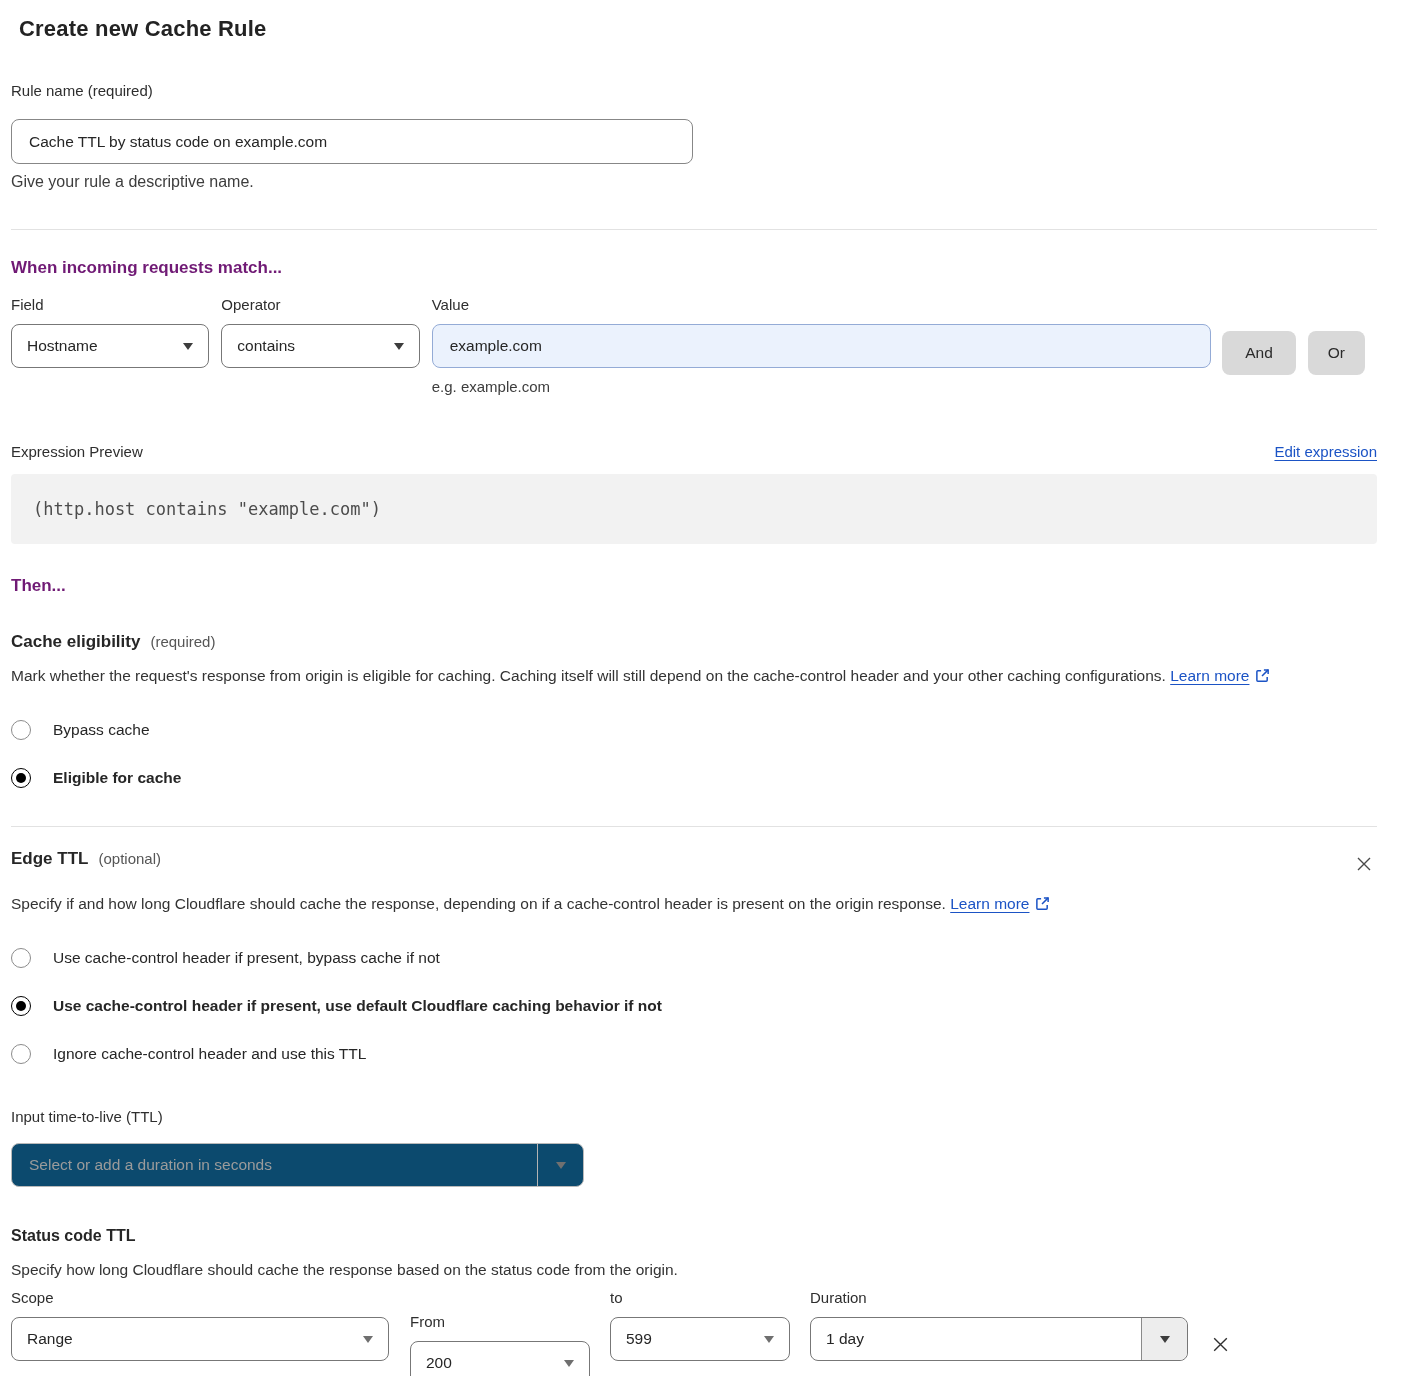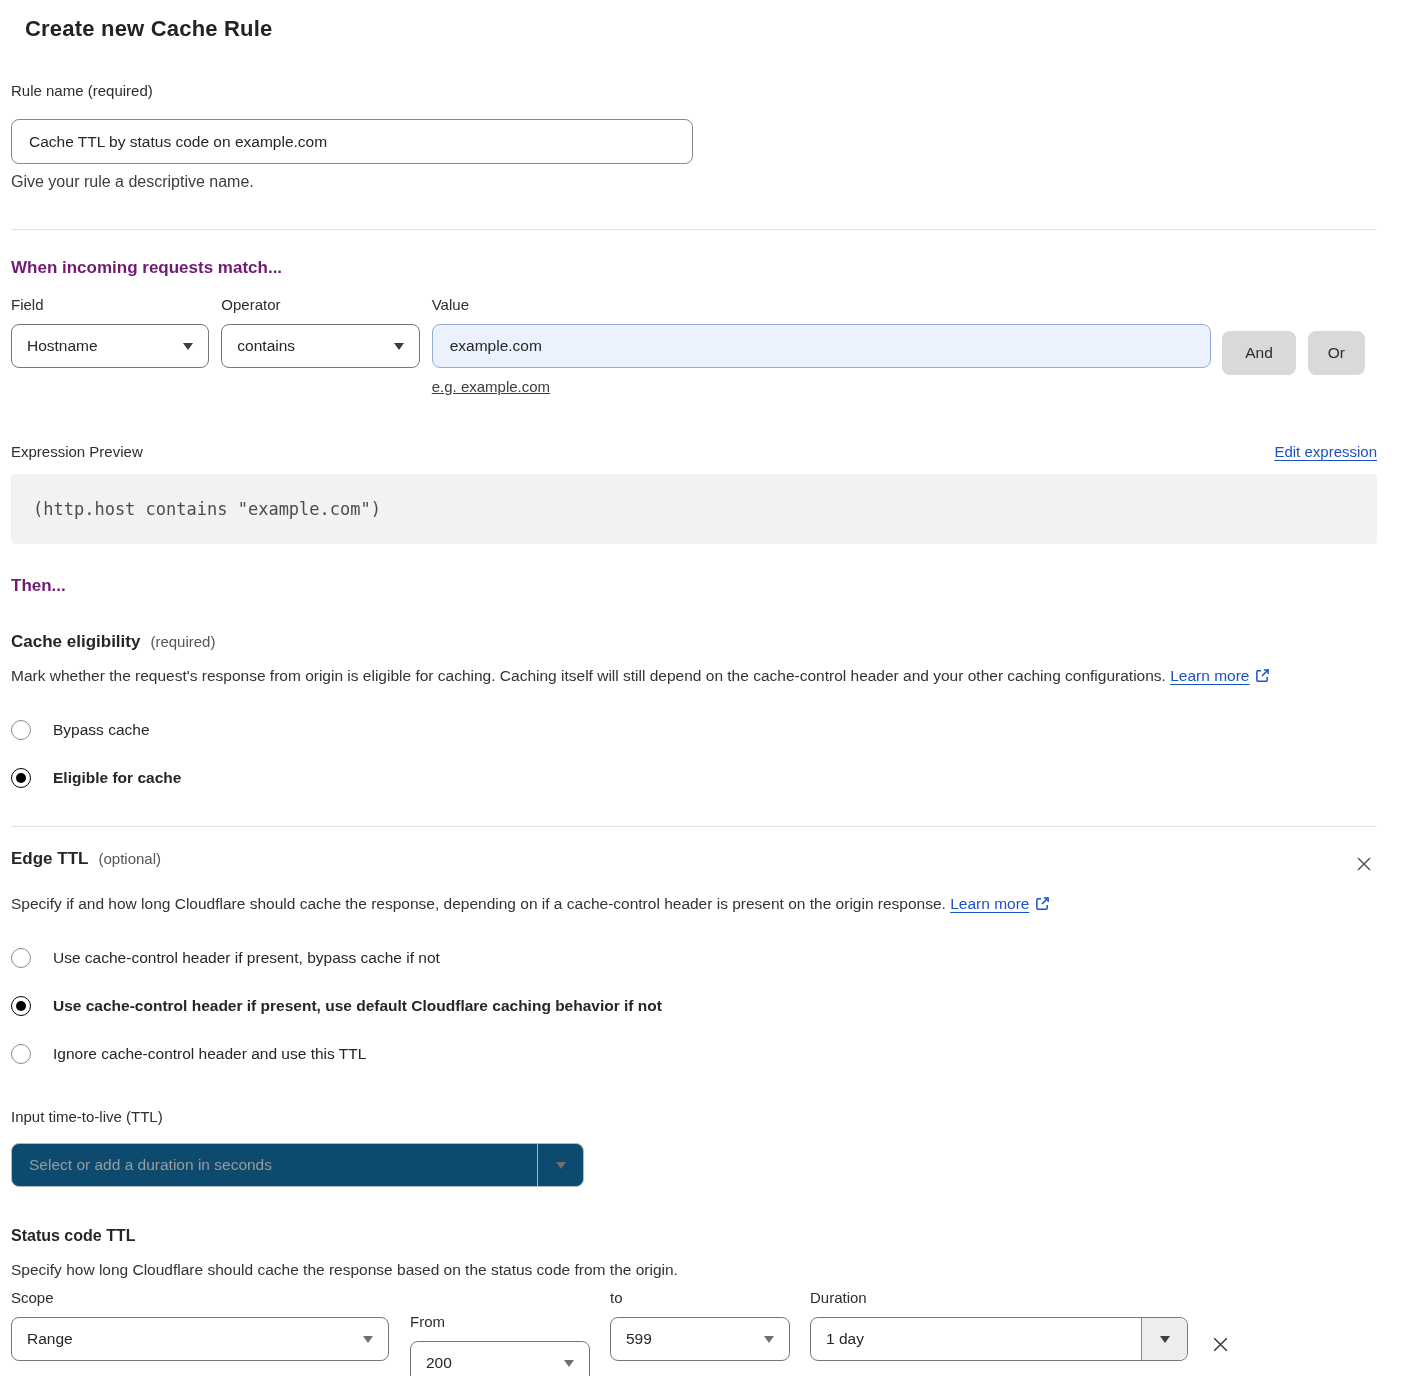--- a/index.html
+++ b/index.html
@@ -5,21 +5,21 @@
   * { box-sizing: border-box; }
   html,body { margin:0; padding:0; background:#ffffff; }
   body {
     width:1412px; height:1376px;
     font-family:"Liberation Sans", sans-serif;
     color:#2f2f2f;
     overflow:hidden;
   }
   .page { padding:14px 35px 20px 11px; }
 
-  h1.page-title { font-size:22px; font-weight:700; color:#232323; margin:2px 0 0 14px; letter-spacing:.2px; }
+  h1.page-title { font-size:22px; font-weight:700; color:#232323; margin:2px 0 0 8px; letter-spacing:.2px; }
 
   .field-label { font-size:15px; color:#2e2e2e; display:block; }
   .rule-name-label { margin-top:40px; }
   .text-input {
     margin-top:20px; width:682px; height:45px;
     border:1px solid #878787; border-radius:8px;
     padding:0 17px; font-size:15.5px; font-family:inherit; color:#262626;
     outline:none; background:#fff;
   }
   .helper { font-size:16px; color:#3d3d3d; margin-top:9px; }
@@ -41,21 +41,21 @@
     padding:0 15px; font-size:15.5px; color:#262626; cursor:pointer;gap:24px;
   }
   .caret { width:0; height:0; border-left:5.5px solid transparent; border-right:5.5px solid transparent; border-top:7px solid #3d3d3d; }
   .caret.gray { border-top-color:#6f6f6f; }
 
   .value-input {
     height:44px; width:100%; background:#ebf2fd;
     border:1px solid #94aBD6; border-radius:8px;
     padding:0 17px; font-size:15.5px; font-family:inherit; color:#262626; outline:none;
   }
-  .value-helper { margin-top:10px; font-size:15px; color:#3d3d3d;text-decoration:underline; }
+  .value-helper { margin-top:10px; font-size:15px; color:#3d3d3d; }
 
   .andor-wrap { display:flex; margin-top:35px; }
   .btn-gray {
     height:44px; border:none; border-radius:8px; background:#d9d9d9;
     font-family:inherit; font-size:15.5px; color:#2b2b2b; cursor:pointer;
     padding:0 23px; margin-right:12px;
   }
   .btn-or { padding:0 20px; margin-right:12px; }
 
   .expr-head { display:flex; justify-content:space-between; align-items:flex-end; margin-top:48px; }

